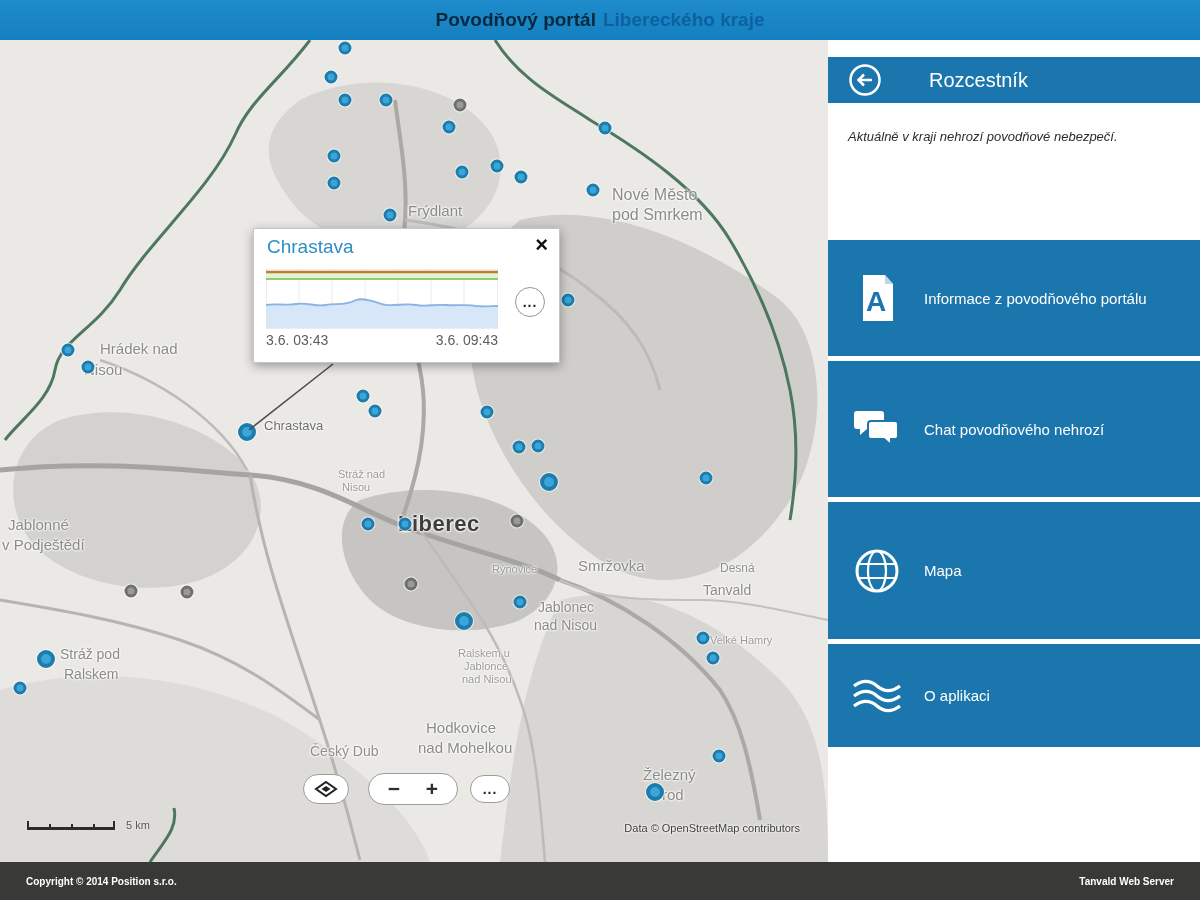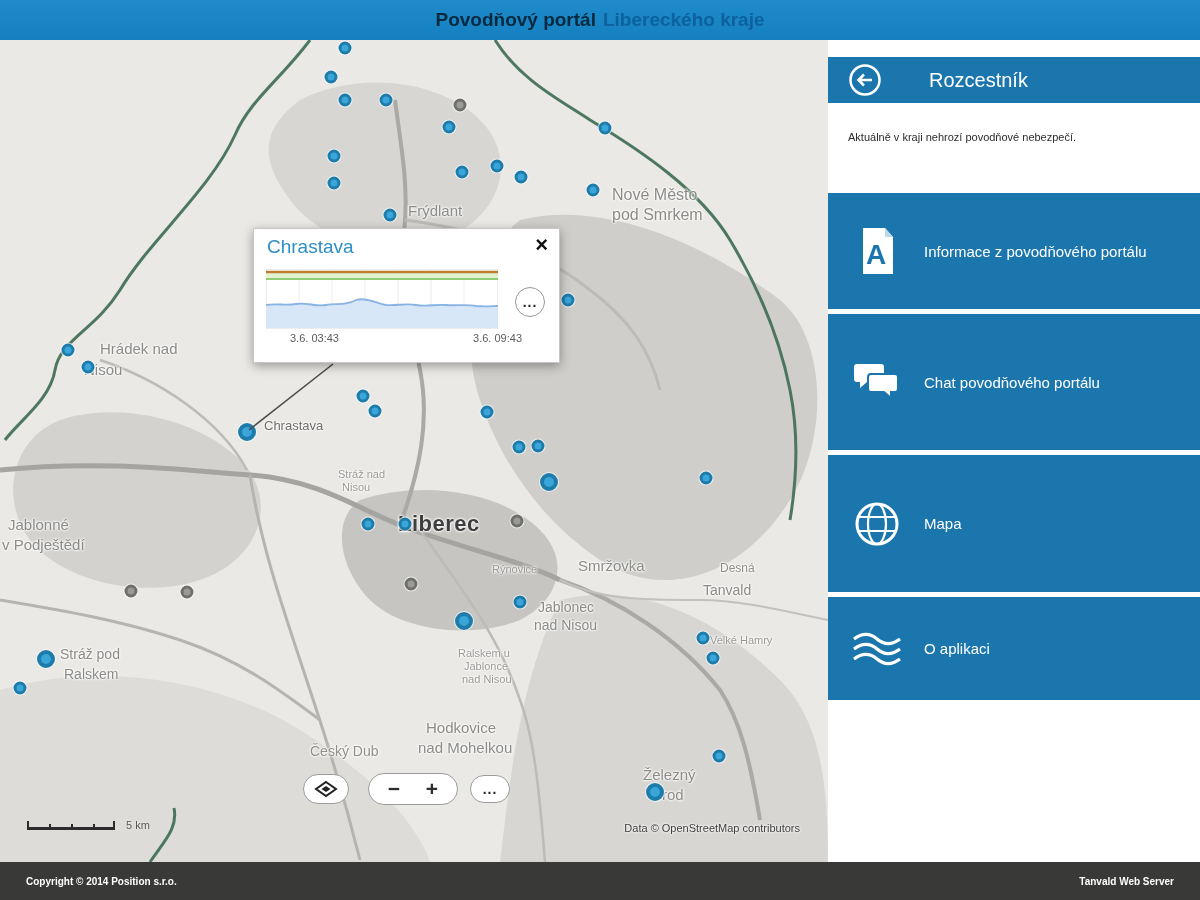--- a/index.html
+++ b/index.html
@@ -31,21 +31,21 @@
 
   .overlay-svg { position:absolute; left:0; top:0; pointer-events:none; }
 
   
   .popup { position:absolute; left:253px; top:188px; width:307px; height:135px;
            background:#fff; border:1px solid #c6c6c6; box-shadow:0 3px 10px rgba(0,0,0,.35); z-index:5; }
   .popup .title { position:absolute; left:13px; top:7px; font-size:19px; color:#2e8fc5; }
   .popup .close { position:absolute; right:11px; top:5px; font-size:22px; font-weight:bold; color:#111; cursor:pointer; line-height:1; }
   .popup .chartbox { position:absolute; left:12px; top:40px; width:232px; height:60px; }
   .popup .times { position:absolute; left:12px; top:103px; width:232px; display:flex; justify-content:space-between;
-                  font-size:11px; color:#5d5d5d;margin-left:24px; }
+                  font-size:14px; color:#5d5d5d; }
   .popup .morebtn { position:absolute; right:14px; top:58px; width:30px; height:30px; border-radius:50%;
                     border:1.5px solid #979797; background:#fff; display:flex; align-items:center; justify-content:center;
                     font-size:14px; font-weight:bold; letter-spacing:1px; color:#222; cursor:pointer; }
 
   
   .ctl { position:absolute; background:#fff; border:1.5px solid #9c9c9c; display:flex; align-items:center; justify-content:center; }
   .layers-btn { left:303px; top:734px; width:46px; height:30px; border-radius:16px; cursor:pointer; }
   .zoom-ctrl { left:368px; top:733px; width:90px; height:32px; border-radius:18px; padding:0 6px; }
   .zoom-ctrl .zb { flex:1; text-align:center; font-size:21px; font-weight:bold; color:#2e2e2e; cursor:pointer; line-height:28px; }
   .more-ctrl { left:470px; top:735px; width:40px; height:28px; border-radius:15px; font-size:14px; font-weight:bold;
@@ -53,21 +53,21 @@
   .scalebar { position:absolute; left:26px; top:778px; display:flex; align-items:flex-end; gap:8px; }
   .scalebar .txt { font-size:11px; color:#555; text-shadow:0 0 2px #fff; padding-bottom:1px; }
   .attr { position:absolute; right:28px; top:782px; font-size:11px; color:#3f3f3f;
           text-shadow:0 0 3px #fff,0 0 3px #fff; cursor:pointer; }
 
   
   .side { position:absolute; left:828px; top:40px; width:372px; height:822px; background:#fff; }
   .side-hdr { margin-top:17px; height:46px; background:#1b76ad; display:flex; align-items:center; gap:15px;
               padding-left:20px; cursor:pointer; }
   .side-hdr .lbl-h { color:#fff; font-size:20px;margin-left:32px; }
-  .status { height:90px; padding:14px 26px 0 20px; font-size:11px; line-height:40px; color:#2c2c2c; width:350px; }
+  .status { height:137px; padding:14px 26px 0 20px; font-size:13px; line-height:40px; color:#2c2c2c; width:350px;font-style:italic; }
   .tile { background:#1b76ad; display:flex; align-items:center; padding-left:18px; gap:16px; margin-bottom:5px; cursor:pointer; }
   .tile .ic { width:62px; display:flex; align-items:center; justify-content:center; }
   .tile .tl { color:#fff; font-size:15px; }
   .tile.t1 { height:116px; }
   .tile.t2 { height:136px; }
   .tile.t3 { height:137px; }
   .tile.t4 { height:103px; }
 
   
   .ftr { position:absolute; left:0; bottom:0; width:1200px; height:38px; background:#393937;
@@ -260,21 +260,21 @@
       <span class="tl">Informace z povodňového portálu</span>
     </div>
 
     <div class="tile t2">
       <span class="ic">
         <svg width="48" height="44">
           <path d="M4,4 h24 a3,3 0 0 1 3,3 v12 a3,3 0 0 1 -3,3 h-14 l-7,6 v-6 h-3 a3,3 0 0 1 -3,-3 v-12 a3,3 0 0 1 3,-3 z" fill="#fff"></path>
           <path d="M18,14 h24 a3,3 0 0 1 3,3 v12 a3,3 0 0 1 -3,3 h-4 v6 l-7,-6 h-13 a3,3 0 0 1 -3,-3 v-12 a3,3 0 0 1 3,-3 z" fill="#fff" stroke="#1b76ad" stroke-width="2"></path>
         </svg>
       </span>
-      <span class="tl">Chat povodňového portálu</span>
+      <span class="tl">Chat povodňového nehrozí</span>
     </div>
 
     <div class="tile t3">
       <span class="ic">
         <svg width="48" height="48">
           <circle cx="24" cy="24" r="20" fill="none" stroke="#fff" stroke-width="3"></circle>
           <ellipse cx="24" cy="24" rx="9" ry="20" fill="none" stroke="#fff" stroke-width="2.2"></ellipse>
           <line x1="5" y1="17" x2="43" y2="17" stroke="#fff" stroke-width="2.2"></line>
           <line x1="5" y1="31" x2="43" y2="31" stroke="#fff" stroke-width="2.2"></line>
         </svg>

